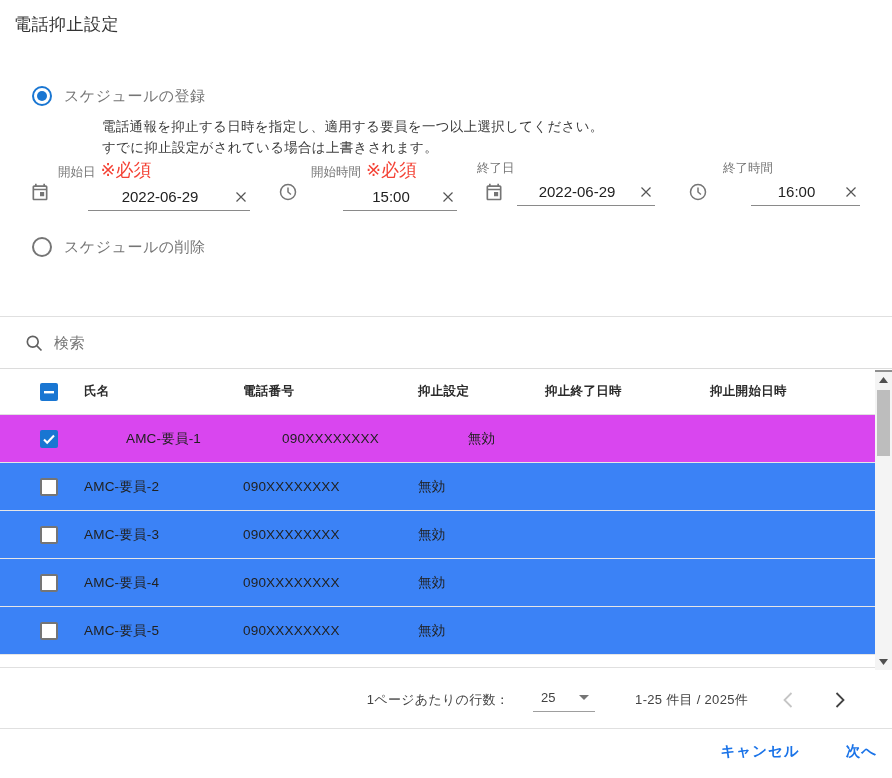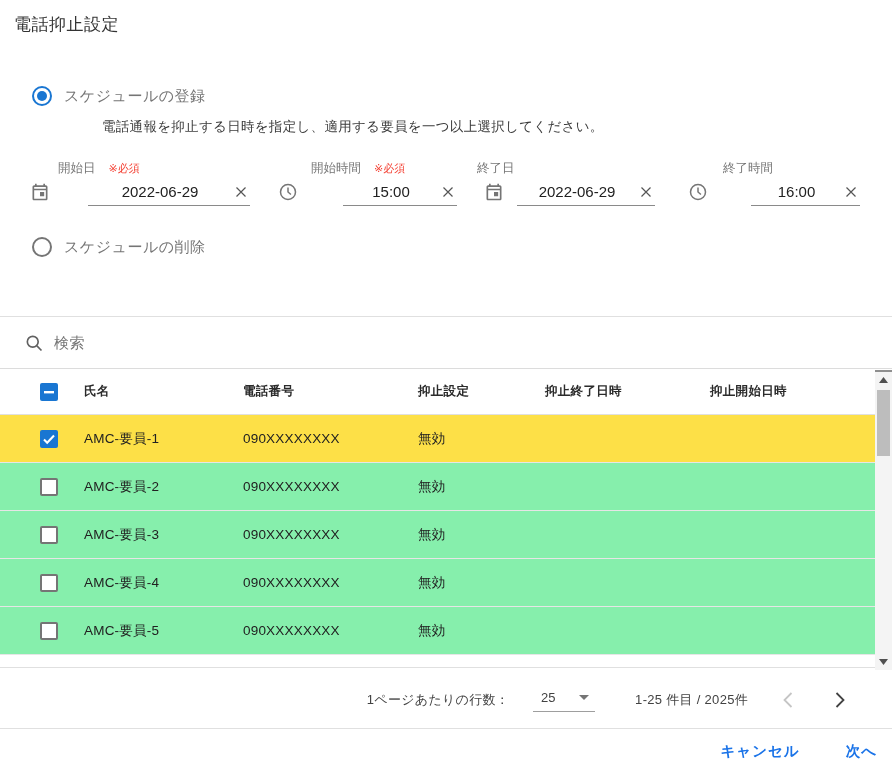--- a/index.html
+++ b/index.html
@@ -47,21 +47,21 @@
   .icon-clk-1 { left: 278px; }
   .icon-cal-2 { left: 484px; }
   .icon-clk-2 { left: 688px; }
 
   .field { position: absolute; top: 0; }
   .field-1 { left: 58px;  width: 192px; }
   .field-2 { left: 311px; width: 146px; }
   .field-3 { left: 477px; width: 178px; }
   .field-4 { left: 723px; width: 137px; }
   .fld-label { font-size: 12.5px; color: #757575; white-space: nowrap; }
-  .fld-required { color: #f44336; margin-left: 13px; font-size: 11px; }
+  .fld-required { color: #f44336; margin-left: 5px; font-size: 18px; }
   .input-line {
     margin-top: 5px; display: flex; align-items: center;
     border-bottom: 1px solid #8a8a8a; padding-bottom: 4px; height: 24px;
   }
   .field-1 .input-line { margin-left: 30px; }
   .field-2 .input-line { margin-left: 32px; }
   .field-3 .input-line { margin-left: 40px; }
   .field-4 .input-line { margin-left: 28px; }
   .fld-value { flex: 1; text-align: center; font-size: 15px; color: #212121; }
   .clear-btn { width: 18px; height: 18px; color: #555; cursor: pointer; flex: 0 0 auto; }
@@ -80,22 +80,22 @@
     font-family: inherit; letter-spacing: 0.5px;
   }
   .search-input::placeholder { color: #757575; opacity: 1; }
 
   
   .table-wrap { position: absolute; left: 0; top: 368px; width: 892px; height: 302px; border-top: 1px solid #dcdcdc; }
   .table-content { position: absolute; left: 0; top: 0; right: 17px; bottom: 0; overflow: hidden; }
   .tgrid { display: grid; grid-template-columns: 44px 159px 175px 127px 165px 1fr; align-items: center; padding-left: 40px; }
   .thead { height: 46px; border-bottom: 1px solid #e0e0e0; }
   .th { font-size: 12.5px; font-weight: bold; color: #2b2b2b; letter-spacing: 0.3px; }
-  .trow { height: 48px; border-bottom: 1px solid #e6e6e6; background: #86efac; }
-  .trow.row-selected { background: #fde047; }
+  .trow { height: 48px; border-bottom: 1px solid #e6e6e6; background: #3b82f6; }
+  .trow.row-selected { background: #d946ef; text-align: center; }
   .td { font-size: 13.5px; color: #212121; letter-spacing: 0.2px; }
   .trow-partial { height: 13px; border-bottom: 1px solid #e0e0e0; background: #fff; }
 
   
   .cb { width: 18px; height: 18px; border-radius: 2px; position: relative; }
   .cb.unchecked { border: 2px solid #757575; background: #fff; }
   .cb.checked, .cb.indeterminate { background: #1976d2; }
   .cb svg { position: absolute; left: 0; top: 0; display: block; }
 
   
@@ -126,20 +126,21 @@
 
 <div class="dialog">
 
   <div class="title">電話抑止設定</div>
 
   <div class="radio-row register">
     <span class="radio-outer selected"></span>
     <span class="radio-label">スケジュールの登録</span>
   </div>
   <div class="desc l1">電話通報を抑止する日時を指定し、適用する要員を一つ以上選択してください。</div>
+  <div class="desc l2">すでに抑止設定がされている場合は上書きされます。</div>
 
   <div class="fields-row">
 
     <span class="fld-icon icon-cal-1">
       <svg width="20" height="20" viewBox="0 0 24 24" fill="currentColor">
           <path d="M19 4h-1V2h-2v2H8V2H6v2H5c-1.1 0-2 .9-2 2v14c0 1.1.9 2 2 2h14c1.1 0 2-.9 2-2V6c0-1.1-.9-2-2-2zm0 16H5V10h14v10zM5 8V6h14v2H5zm7 4h5v5h-5v-5z"></path>
         </svg>
     </span>
     <div class="field field-1">
       <div>

